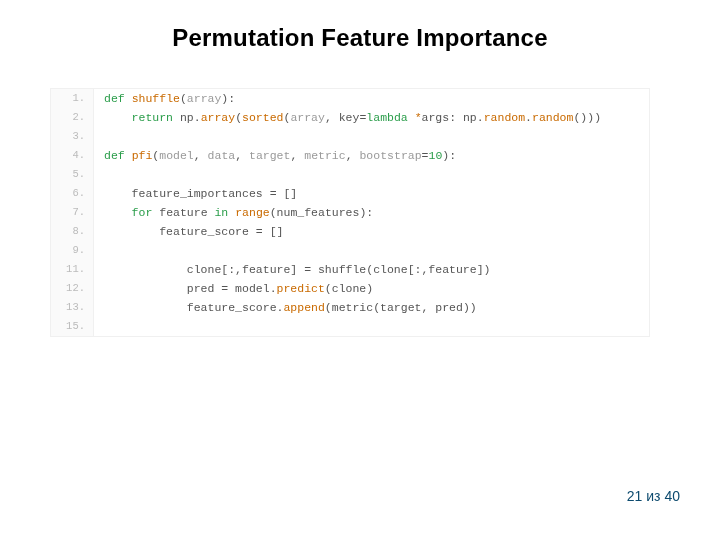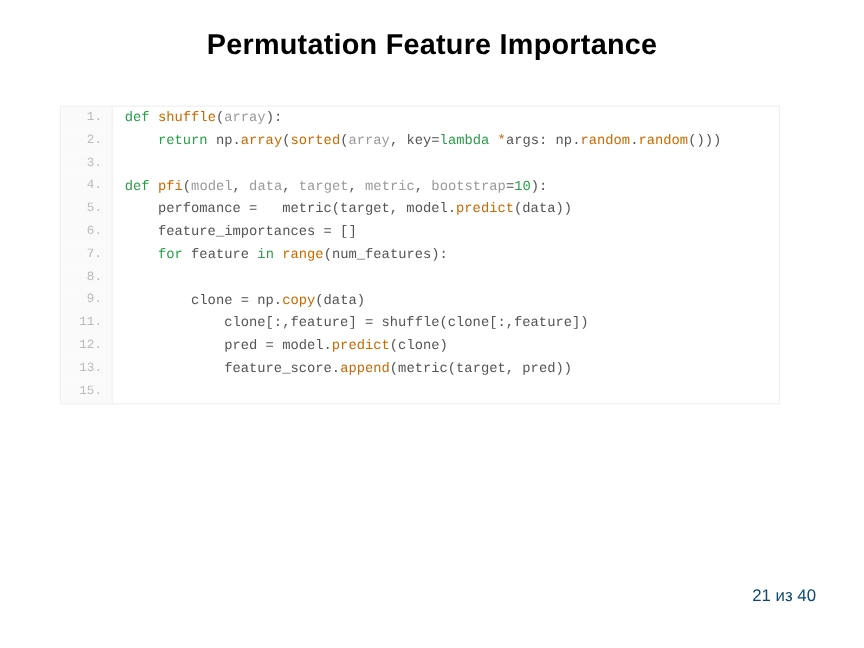--- a/index.html
+++ b/index.html
@@ -90,36 +90,35 @@
       <div class="code-row">
         <div class="gutter">3.</div>
         <div class="code"><span class="plain"></span></div>
       </div>
       <div class="code-row">
         <div class="gutter">4.</div>
         <div class="code"><span class="kw">def</span><span class="plain"> </span><span class="fn">pfi</span><span class="plain">(</span><span class="arg">model</span><span class="plain">, </span><span class="arg">data</span><span class="plain">, </span><span class="arg">target</span><span class="plain">, </span><span class="arg">metric</span><span class="plain">, </span><span class="arg">bootstrap</span><span class="plain">=</span><span class="num">10</span><span class="plain">):</span></div>
       </div>
       <div class="code-row">
         <div class="gutter">5.</div>
-        <div class="code"><span class="plain">    perfomance =   metric(target, model.</span><span class="fn">predict</span><span class="plain">(data))</span></div>
       </div>
       <div class="code-row">
         <div class="gutter">6.</div>
         <div class="code"><span class="plain">    feature_importances = []</span></div>
       </div>
       <div class="code-row">
         <div class="gutter">7.</div>
         <div class="code"><span class="plain">    </span><span class="kw">for</span><span class="plain"> feature </span><span class="kw">in</span><span class="plain"> </span><span class="fn">range</span><span class="plain">(num_features):</span></div>
       </div>
       <div class="code-row">
         <div class="gutter">8.</div>
+        <div class="code"><span class="plain">        feature_score = []</span></div>
       </div>
       <div class="code-row">
         <div class="gutter">9.</div>
-        <div class="code"><span class="plain">        clone = np.</span><span class="fn">copy</span><span class="plain">(data)</span></div>
       </div>
       <div class="code-row">
         <div class="gutter">11.</div>
         <div class="code"><span class="plain">            clone[:,feature] = shuffle(clone[:,feature])</span></div>
       </div>
       <div class="code-row">
         <div class="gutter">12.</div>
         <div class="code"><span class="plain">            pred = model.</span><span class="fn">predict</span><span class="plain">(clone)</span></div>
       </div>
       <div class="code-row">

